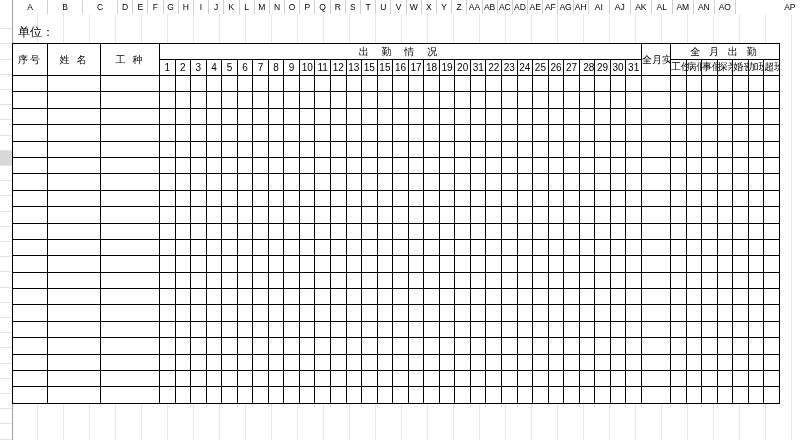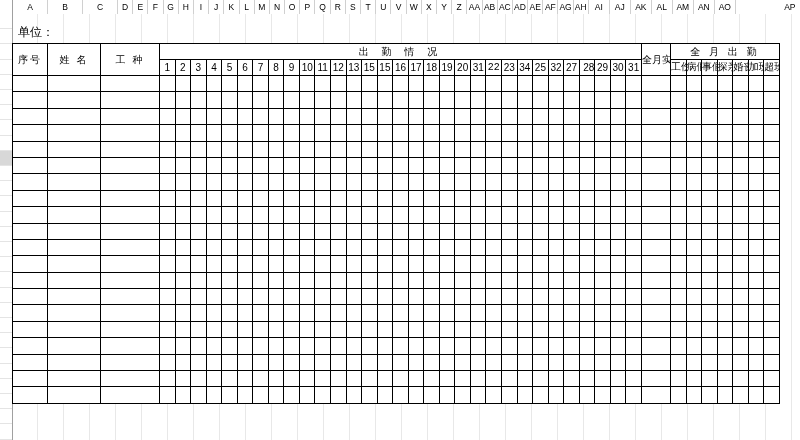--- a/index.html
+++ b/index.html
@@ -224,25 +224,25 @@
             <td class="daynum" style="width: 14.2px; text-align: center;">12</td>
             <td class="daynum" style="width: 14.2px;">13</td>
             <td class="daynum" style="width: 14.2px;">15</td>
             <td class="daynum" style="width: 14.2px;">15</td>
             <td class="daynum" style="width: 14.2px;">16</td>
             <td class="daynum" style="width: 14.2px; margin-left: 20px;">17</td>
             <td class="daynum" style="width: 14.2px;">18</td>
             <td class="daynum" style="width: 14.2px;">19</td>
             <td class="daynum" style="width: 14.2px;">20</td>
             <td class="daynum" style="width: 14.2px;">31</td>
-            <td class="daynum" style="width: 14.2px; font-family: Liberation Mono, monospace;">22</td>
+            <td class="daynum" style="width: 14.2px;">22</td>
             <td class="daynum" style="width: 14.2px;">23</td>
-            <td class="daynum" style="width: 14.2px;">34</td>
+            <td class="daynum" style="width: 14.2px;">24</td>
             <td class="daynum" style="width: 14.2px;">25</td>
-            <td class="daynum" style="width: 14.2px;">32</td>
+            <td class="daynum" style="width: 14.2px;">26</td>
             <td class="daynum" style="width: 14.2px;">27</td>
             <td class="daynum" style="width: 14.2px; text-align: right;">28</td>
             <td class="daynum" style="width: 14.2px;">29</td>
             <td class="daynum" style="width: 14.2px;">30</td>
             <td class="daynum" style="width: 14.2px; margin-top: 17px;">31</td>
             <td class="vert" style="width: 20px;">工伤</td>
             <td class="vert" style="width: 20px;">病假</td>
             <td class="vert" style="width: 20px;">事假</td>
             <td class="vert" style="width: 20px;">探亲</td>
             <td class="vert" style="width: 20px;">婚丧</td>

